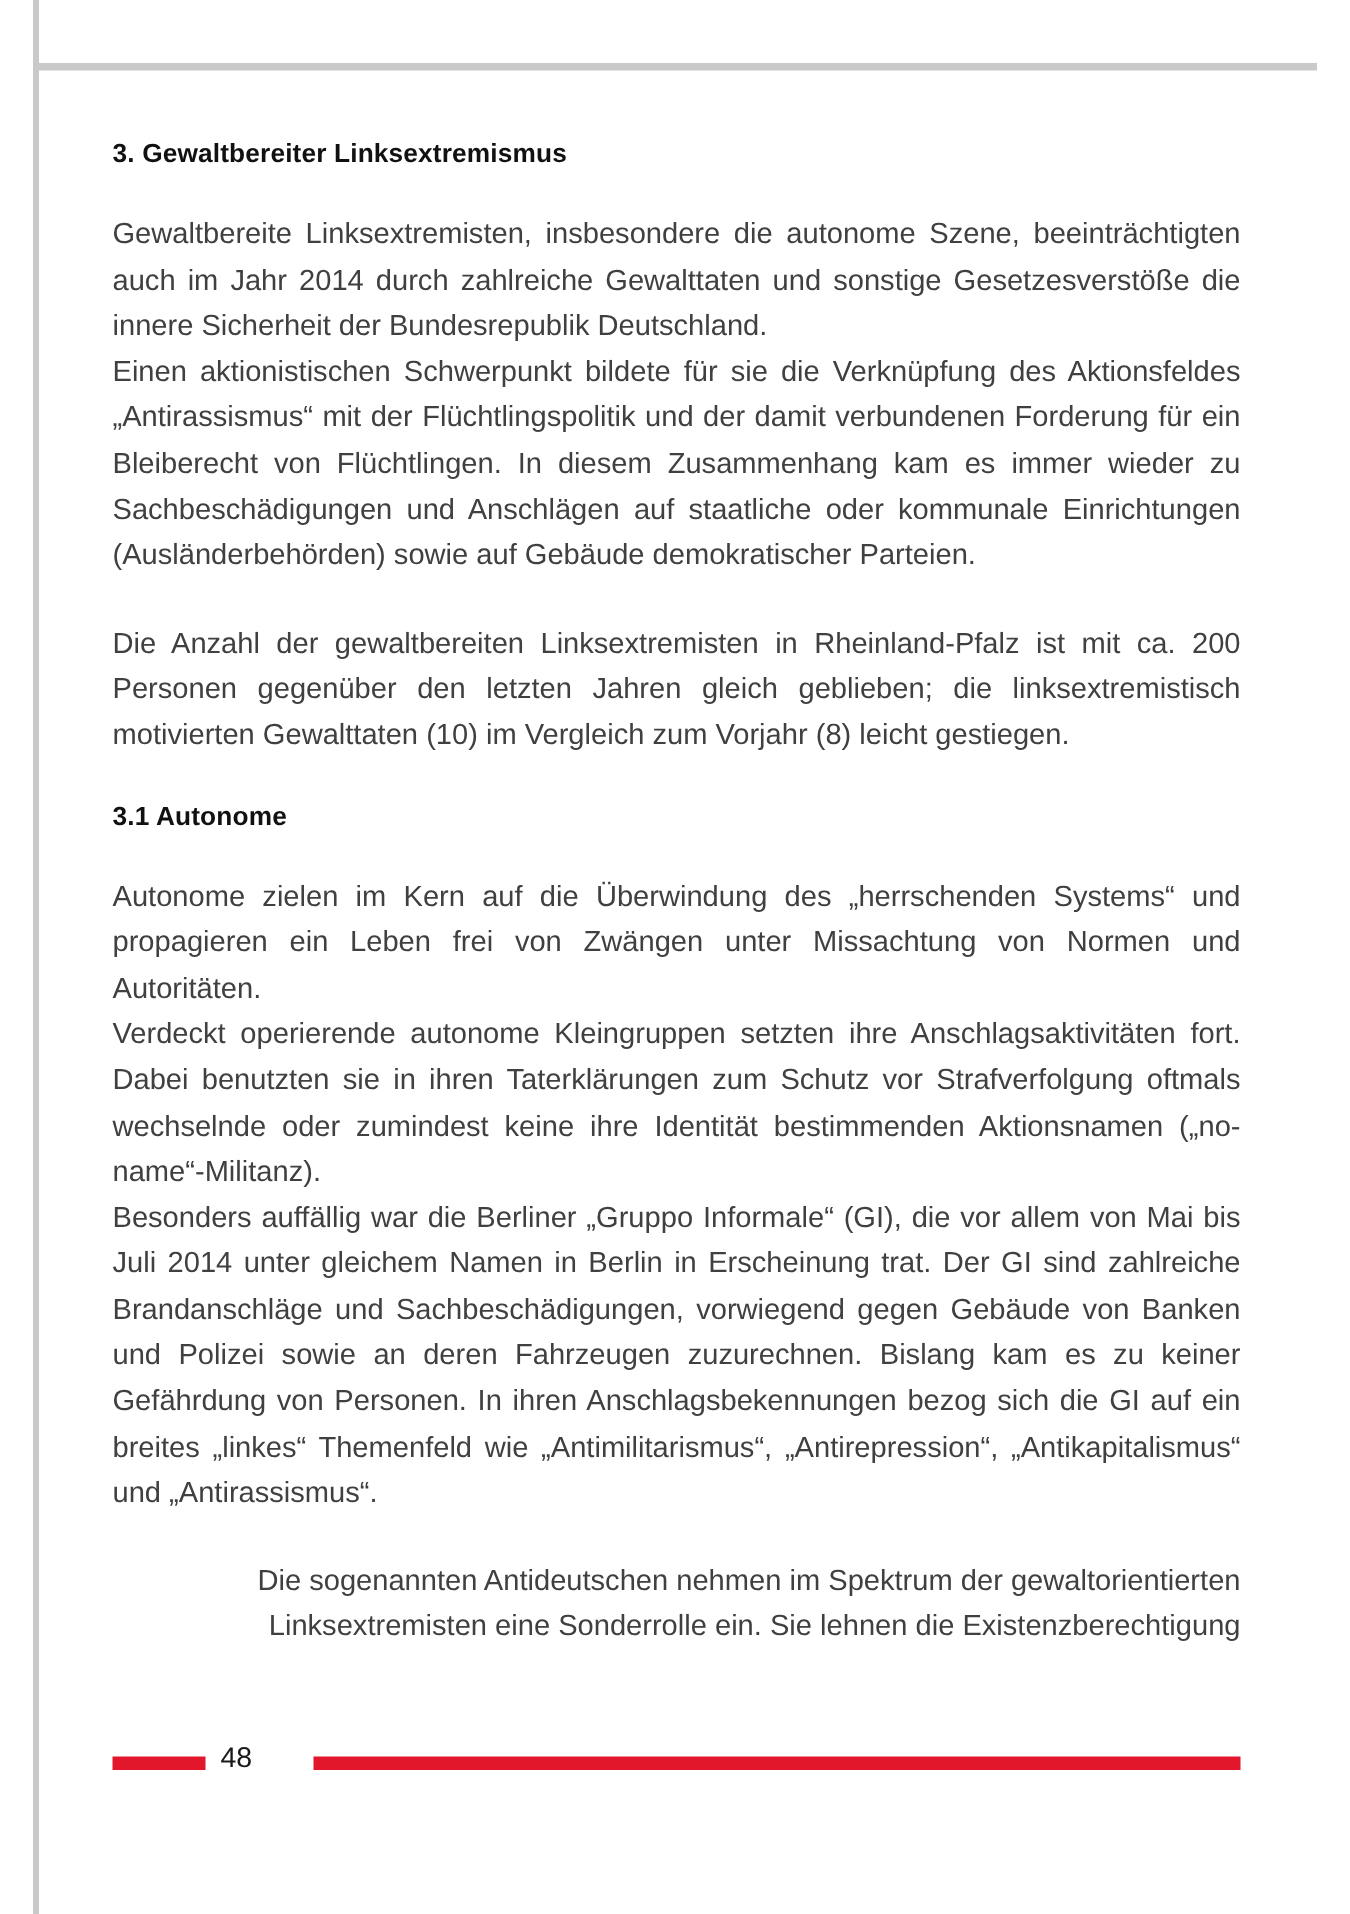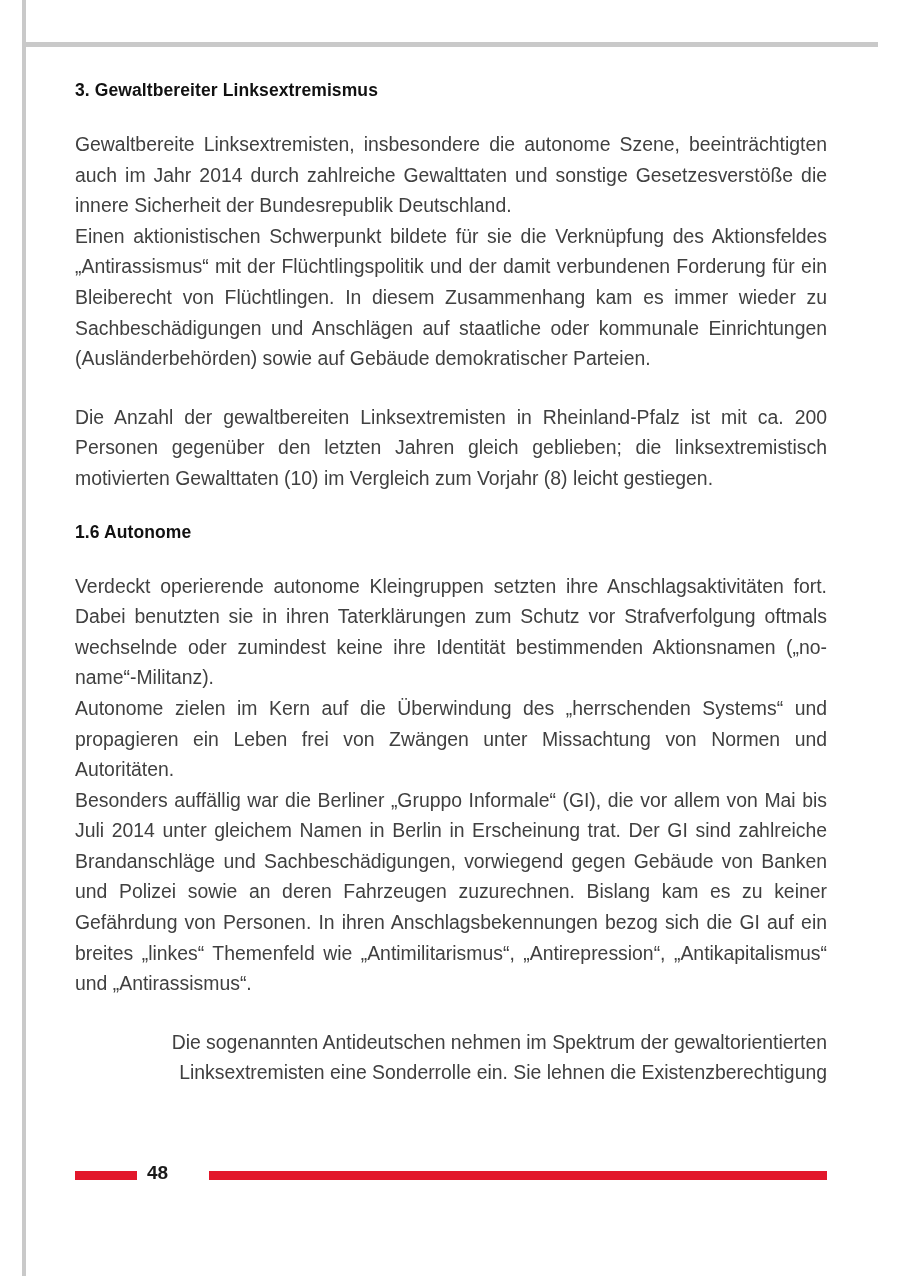--- a/index.html
+++ b/index.html
@@ -35,21 +35,21 @@
     position: absolute;
     left: 22px;
     top: 42px;
     width: 856px;
     height: 5px;
     background: #c9c9c9;
   }
   .content {
     position: absolute;
     left: 75px;
-    top: 80px;
+    top: 92px;
     width: 752px;
   }
   h2.heading {
     font-size: 17.5px;
     font-weight: bold;
     margin: 0 0 0 0;
     letter-spacing: 0.1px;
     color: #111;
   }
   .para {
@@ -67,21 +67,20 @@
   .gap-after-heading { height: 28px; }
   .gap-para { height: 28px; }
 
   
   .footer {
     position: absolute;
     left: 75px;
     top: 1168px;
     width: 600px;
     height: 14px;
-    font-weight: bold;
   }
   .footer-bar-left {
     position: absolute;
     left: 0;
     top: 3px;
     width: 62px;
     height: 9px;
     background: #e2172b;
   }
   .footer-page {
@@ -119,27 +118,27 @@
     <p class="para">Gewaltbereite Linksextremisten, insbesondere die autonome Szene, beeinträchtigten auch im Jahr 2014 durch zahlreiche Gewalttaten und sonstige Gesetzesverstöße die innere Sicherheit der Bundesrepublik Deutschland.</p>
 
     <p class="para">Einen aktionistischen Schwerpunkt bildete für sie die Verknüpfung des Aktionsfeldes „Antirassismus“ mit der Flüchtlingspolitik und der damit verbundenen Forderung für ein Bleiberecht von Flüchtlingen. In diesem Zusammenhang kam es immer wieder zu Sachbeschädigungen und Anschlägen auf staatliche oder kommunale Einrichtungen (Ausländerbehörden) sowie auf Gebäude demokratischer Parteien.</p>
 
     <div class="gap-para"></div>
 
     <p class="para">Die Anzahl der gewaltbereiten Linksextremisten in Rheinland-Pfalz ist mit ca. 200 Personen gegenüber den letzten Jahren gleich geblieben; die linksextremistisch motivierten Gewalttaten (10) im Vergleich zum Vorjahr (8) leicht gestiegen.</p>
 
     <div class="gap-para"></div>
 
-    <h2 class="heading">1.6 Autonome</h2>
+    <h2 class="heading">3.1 Autonome</h2>
 
     <div class="gap-after-heading"></div>
 
+    <p class="para">Autonome zielen im Kern auf die Überwindung des „herrschenden Systems“ und propagieren ein Leben frei von Zwängen unter Missachtung von Normen und Autoritäten.</p>
+
     <p class="para">Verdeckt operierende autonome Kleingruppen setzten ihre Anschlagsaktivitäten fort. Dabei benutzten sie in ihren Taterklärungen zum Schutz vor Strafverfolgung oftmals wechselnde oder zumindest keine ihre Identität bestimmenden Aktionsnamen („no-name“-Militanz).</p>
-
-    <p class="para">Autonome zielen im Kern auf die Überwindung des „herrschenden Systems“ und propagieren ein Leben frei von Zwängen unter Missachtung von Normen und Autoritäten.</p>
 
     <p class="para">Besonders auffällig war die Berliner „Gruppo Informale“ (GI), die vor allem von Mai bis Juli 2014 unter gleichem Namen in Berlin in Erscheinung trat. Der GI sind zahlreiche Brandanschläge und Sachbeschädigungen, vorwiegend gegen Gebäude von Banken und Polizei sowie an deren Fahrzeugen zuzurechnen. Bislang kam es zu keiner Gefährdung von Personen. In ihren Anschlagsbekennungen bezog sich die GI auf ein breites „linkes“ Themenfeld wie „Antimilitarismus“, „Antirepression“, „Antikapitalismus“ und „Antirassismus“.</p>
 
     <div class="gap-para"></div>
 
     <p class="para last-left">Die sogenannten Antideutschen nehmen im Spektrum der gewaltorientierten Linksextremisten eine Sonderrolle ein. Sie lehnen die Existenzberechtigung</p>
 
   </div>
 
   <div class="footer">

